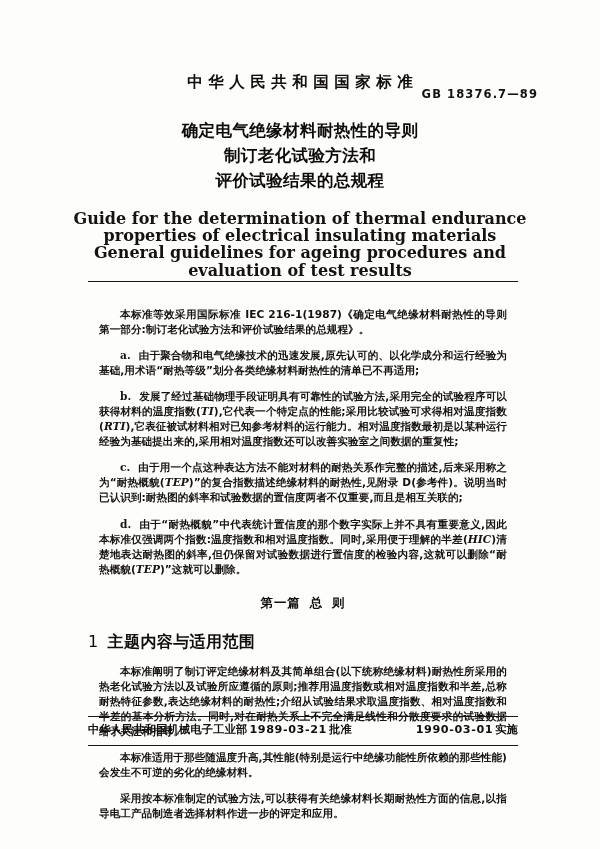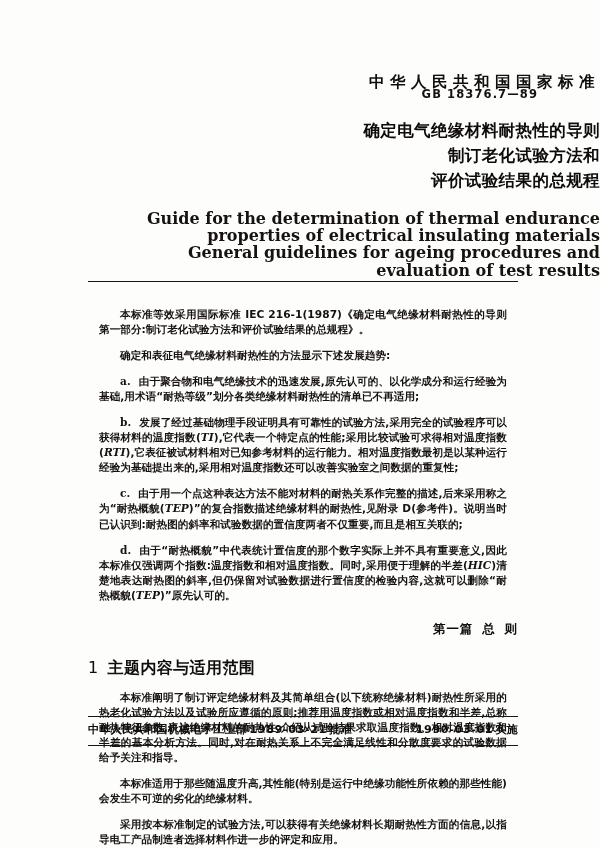--- a/index.html
+++ b/index.html
@@ -27,21 +27,21 @@
     width: 600px;
     height: 849px;
   }
 
   
   .header-block {
     position: absolute;
     left: 0;
     top: 72px;
     width: 600px;
-    text-align: right;
+    text-align: center;
   }
   .gb-national-title {
     font-family: "DejaVu Sans", "Liberation Sans", sans-serif;
     font-size: 15.5px;
     font-weight: 700;
     letter-spacing: 5.5px;
     color: #100d0c;
     text-indent: 5.5px;
   }
   .title-cn-wrap {
@@ -109,21 +109,21 @@
     padding-right: 8px;
   }
   .it {
     font-family: "DejaVu Serif", "Liberation Serif", serif;
     font-style: italic;
     font-weight: 600;
   }
 
   .part-heading {
     margin-top: 18px;
-    text-align: right;
+    text-align: center;
     font-size: 12.4px;
     font-weight: 700;
     letter-spacing: 1px;
     color: #100d0c;
   }
   .part-heading .sp {
     display: inline-block;
     width: 9px;
   }
   .sec-heading {
@@ -214,29 +214,28 @@
       </div>
     </div>
 
     <div class="std-number">GB 18376.7—89</div>
 
     <div class="rule-top"></div>
 
     <div class="body-block">
 
       <p class="para indent">本标准等效采用国际标准 IEC 216-1(1987)《确定电气绝缘材料耐热性的导则　第一部分:制订老化试验方法和评价试验结果的总规程》。</p>
-      <p class="para indent">确定和表征电气绝缘材料耐热性的方法显示下述发展趋势:</p>
 
       <p class="para indent"><span class="lbl">a.</span><span>由于聚合物和电气绝缘技术的迅速发展,原先认可的、以化学成分和运行经验为基础,用术语“耐热等级”划分各类绝缘材料耐热性的清单已不再适用;</span></p>
 
       <p class="para indent"><span class="lbl">b.</span><span>发展了经过基础物理手段证明具有可靠性的试验方法,采用完全的试验程序可以获得材料的温度指数(</span><span class="it">TI</span><span>),它代表一个特定点的性能;采用比较试验可求得相对温度指数(</span><span class="it">RTI</span><span>),它表征被试材料相对已知参考材料的运行能力。相对温度指数最初是以某种运行经验为基础提出来的,采用相对温度指数还可以改善实验室之间数据的重复性;</span></p>
 
       <p class="para indent"><span class="lbl">c.</span><span>由于用一个点这种表达方法不能对材料的耐热关系作完整的描述,后来采用称之为“耐热概貌(</span><span class="it">TEP</span><span>)”的复合指数描述绝缘材料的耐热性,见附录 D(参考件)。说明当时已认识到:耐热图的斜率和试验数据的置信度两者不仅重要,而且是相互关联的;</span></p>
 
-      <p class="para indent"><span class="lbl">d.</span><span>由于“耐热概貌”中代表统计置信度的那个数字实际上并不具有重要意义,因此本标准仅强调两个指数:温度指数和相对温度指数。同时,采用便于理解的半差(</span><span class="it">HIC</span><span>)清楚地表达耐热图的斜率,但仍保留对试验数据进行置信度的检验内容,这就可以删除“耐热概貌(</span><span class="it">TEP</span><span>)”原先认可的。</span></p>
+      <p class="para indent"><span class="lbl">d.</span><span>由于“耐热概貌”中代表统计置信度的那个数字实际上并不具有重要意义,因此本标准仅强调两个指数:温度指数和相对温度指数。同时,采用便于理解的半差(</span><span class="it">HIC</span><span>)清楚地表达耐热图的斜率,但仍保留对试验数据进行置信度的检验内容,这就可以删除“耐热概貌(</span><span class="it">TEP</span><span>)”这就可以删除。</span></p>
 
       <div class="part-heading"><span>第一篇</span><span class="sp"></span><span>总</span><span class="sp"></span><span>则</span></div>
 
       <div class="sec-heading"><span class="num">1</span><span>主题内容与适用范围</span></div>
 
       <div class="sec-body">
         <p class="para indent">本标准阐明了制订评定绝缘材料及其简单组合(以下统称绝缘材料)耐热性所采用的热老化试验方法以及试验所应遵循的原则;推荐用温度指数或相对温度指数和半差,总称耐热特征参数,表达绝缘材料的耐热性;介绍从试验结果求取温度指数、相对温度指数和半差的基本分析方法。同时,对在耐热关系上不完全满足线性和分散度要求的试验数据给予关注和指导。</p>
         <p class="para indent">本标准适用于那些随温度升高,其性能(特别是运行中绝缘功能性所依赖的那些性能)会发生不可逆的劣化的绝缘材料。</p>
         <p class="para indent">采用按本标准制定的试验方法,可以获得有关绝缘材料长期耐热性方面的信息,以指导电工产品制造者选择材料作进一步的评定和应用。</p>
       </div>

